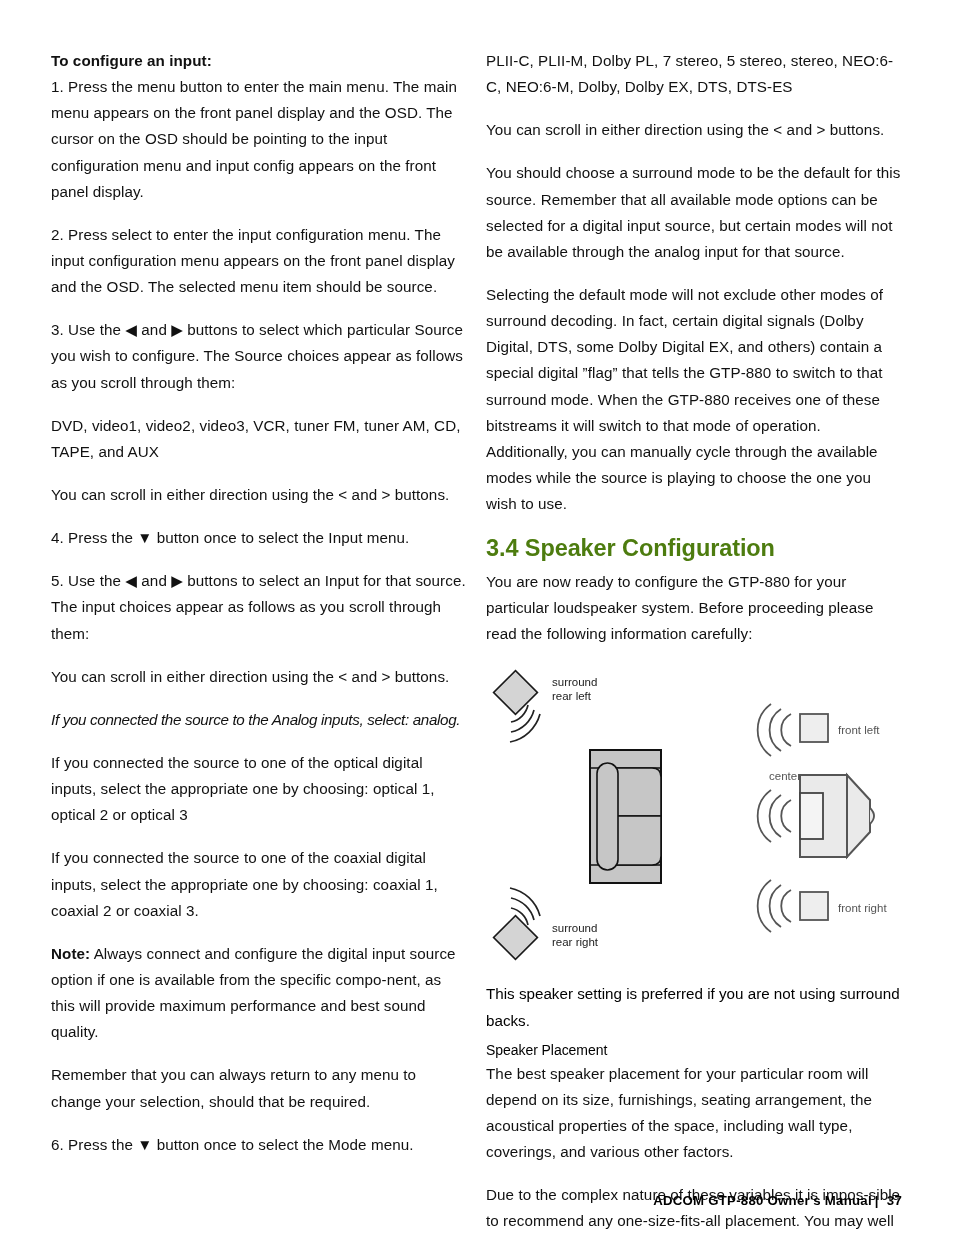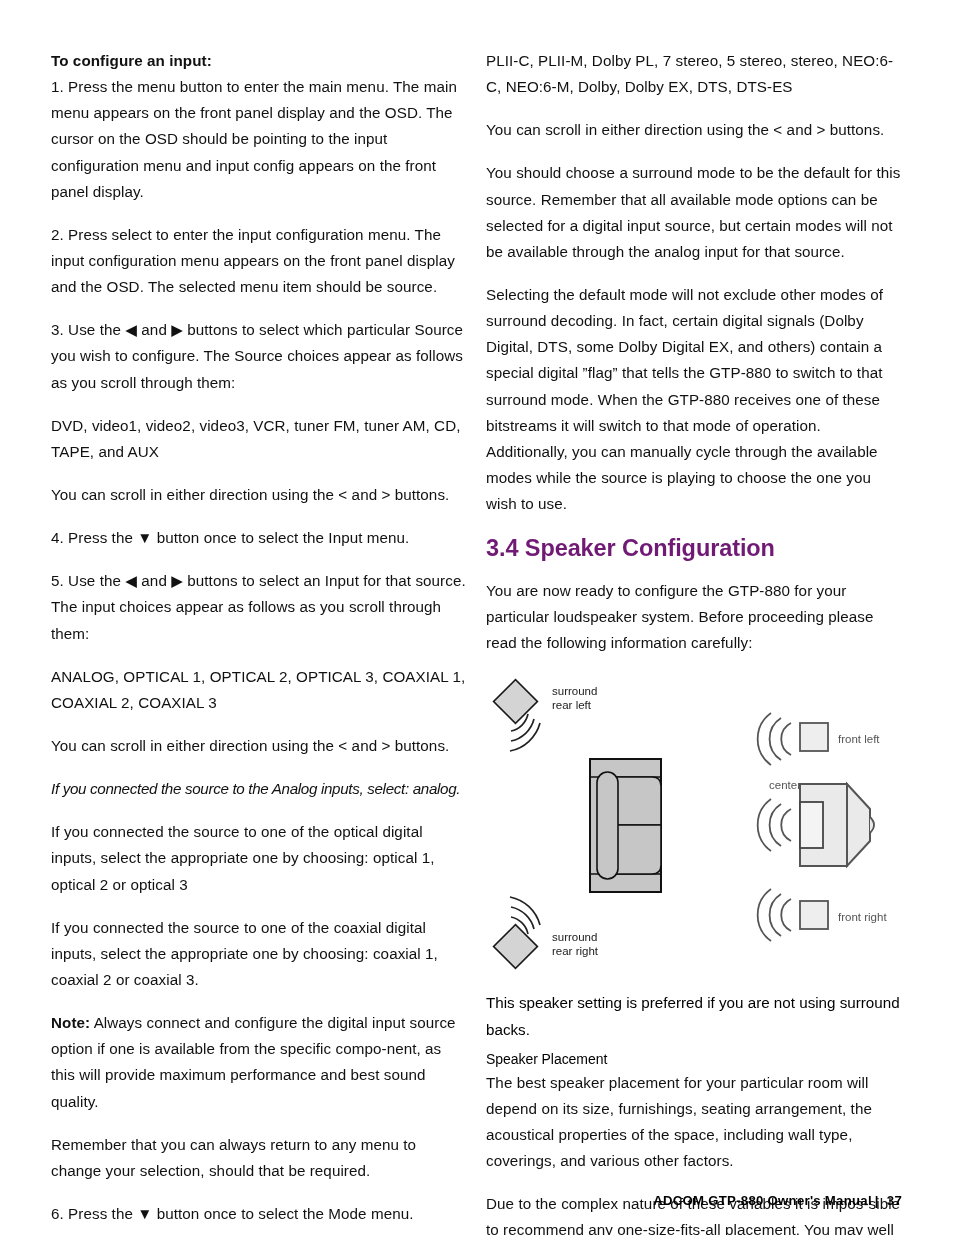--- a/index.html
+++ b/index.html
@@ -36,26 +36,26 @@
   }
   p.tight { margin-bottom: 0; }
   p.para.squeeze { letter-spacing: -0.022em; font-style: italic; }
 
   .lead-bold {
     font-weight: bold;
     text-align: center;
   }
 
   h2.section-h {
-    margin: 0 0 14px 0;
+    margin: 0 0 5px 0;
     font-size: 23.5px;
     font-weight: bold;
     letter-spacing: -0.004em;
     line-height: 1.25;
-    color: #701a75;
+    color: #4d7c0f;
   }
   h3.sub-h {
     margin: 6px 0 1px 0;
     font-size: 14px;
     font-weight: normal;
     letter-spacing: -0.004em;
     line-height: 1.25;
     color: #000;
   }
   p.callout {
@@ -100,21 +100,20 @@
 
     <p class="para tight"><span class="lead-bold">To configure an input:</span></p>
 
     <p class="para">1. Press the menu button to enter the main menu. The main menu appears on the front panel display and the OSD. The cursor on the OSD should be pointing to the input configuration menu and input config appears on the front panel display.</p>
     <p class="para">2. Press select to enter the input configuration menu. The input configuration menu appears on the front panel display and the OSD. The selected menu item should be source.</p>
     <p class="para">3. Use the ◀ and ▶ buttons to select which particular Source you wish to configure. The Source choices appear as follows as you scroll through them:</p>
     <p class="para">DVD, video1, video2, video3, VCR, tuner FM, tuner AM, CD, TAPE, and AUX</p>
     <p class="para">You can scroll in either direction using the &lt; and &gt; buttons.</p>
     <p class="para">4. Press the ▼ button once to select the Input menu.</p>
     <p class="para">5. Use the ◀ and ▶ buttons to select an Input for that source. The input choices appear as follows as you scroll through them:</p>
-    <p class="para">ANALOG, OPTICAL 1, OPTICAL 2, OPTICAL 3, COAXIAL 1, COAXIAL 2, COAXIAL 3</p>
     <p class="para">You can scroll in either direction using the &lt; and &gt; buttons.</p>
     <p class="para squeeze">If you connected the source to the Analog inputs, select: analog.</p>
     <p class="para">If you connected the source to one of the optical digital inputs, select the appropriate one by choosing: optical 1, optical 2 or optical 3</p>
     <p class="para">If you connected the source to one of the coaxial digital inputs, select the appropriate one by choosing: coaxial 1, coaxial 2 or coaxial 3.</p>
 
     <p class="para"><span class="lead-bold">Note:</span><span> Always connect and configure the digital input source option if one is available from the specific compo-nent, as this will provide maximum performance and best sound quality.</span></p>
 
     <p class="para">Remember that you can always return to any menu to change your selection, should that be required.</p>
     <p class="para">6. Press the ▼ button once to select the Mode menu.</p>
 

